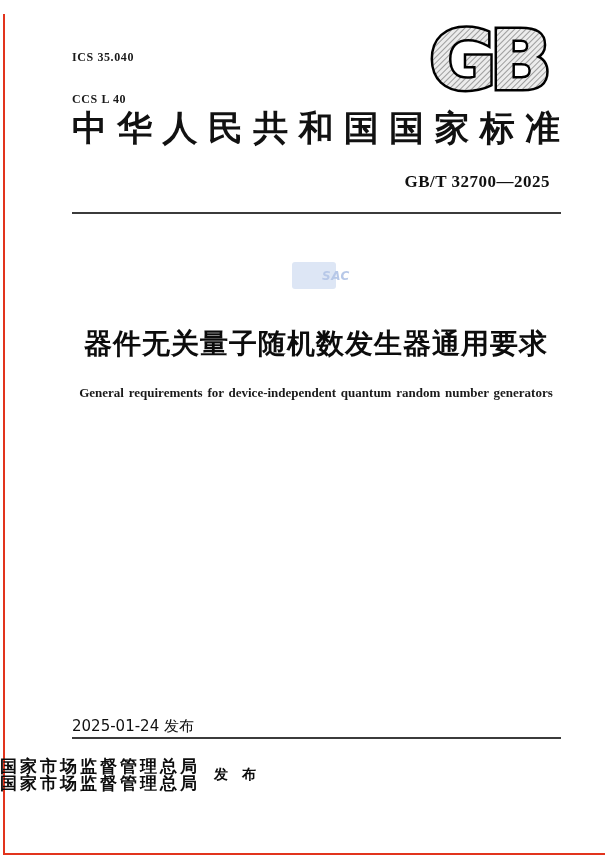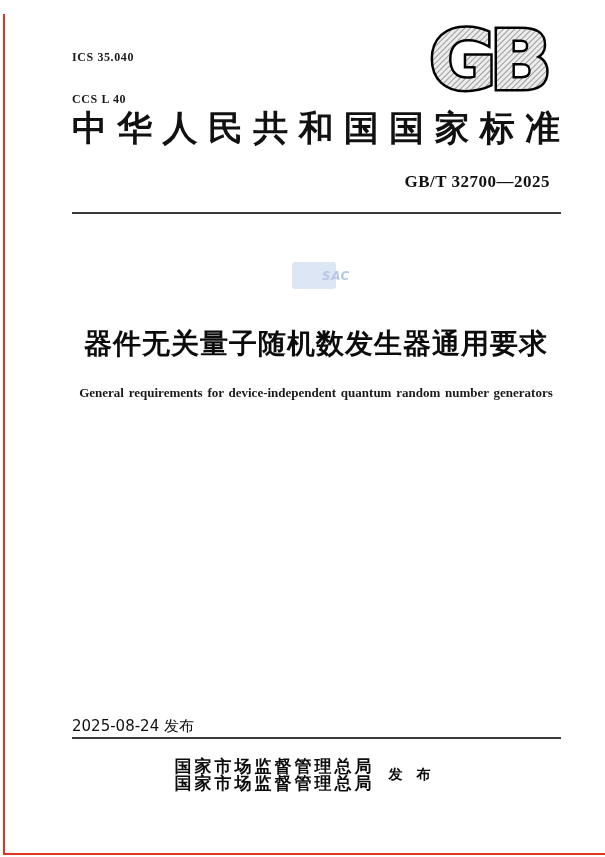--- a/index.html
+++ b/index.html
@@ -114,21 +114,21 @@
   .rule-bottom {
     position: absolute;
     left: 72px; right: 44px; top: 737px;
     height: 2px;
     background: #3b3b3b;
   }
   .issuer-row {
     position: absolute;
     left: 0; right: 0; top: 758px;
     display: flex;
-    justify-content: center;
+    justify-content: flex-start;
     align-items: center;
   }
   .issuer-names {
     font-size: 17px;
     font-weight: bold;
     line-height: 17px;
     letter-spacing: 3px;
     color: #0c0c0c;
     white-space: nowrap;
   }
@@ -169,21 +169,21 @@
 
   <div class="rule-top"></div>
 
   <div class="sac-watermark">SAC</div>
 
   <div class="title-zh">器件无关量子随机数发生器通用要求</div>
 
   <div class="title-en">General requirements for device-independent quantum random number generators</div>
 
   <div class="dates-row">
-    <span>2025-08-24 发布</span>
+    <span>2025-01-24 发布</span>
   </div>
 
   <div class="rule-bottom"></div>
 
   <div class="issuer-row">
     <div class="issuer-names">
       <div>国家市场监督管理总局</div>
       <div>国家市场监督管理总局</div>
     </div>
     <div class="publish-label">发　布</div>

